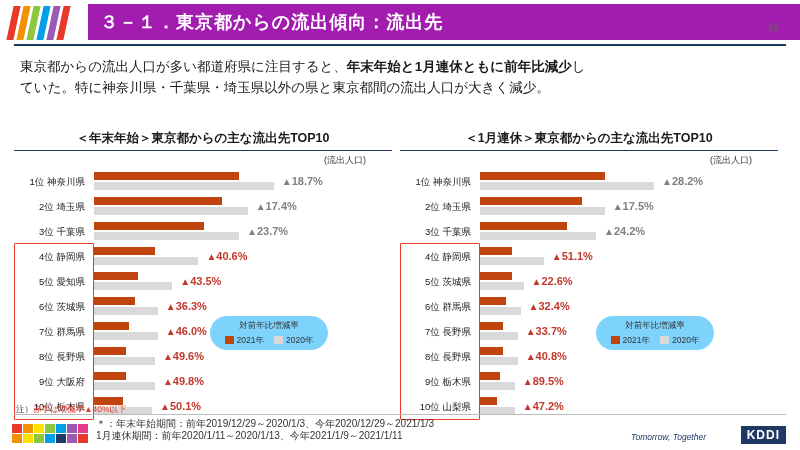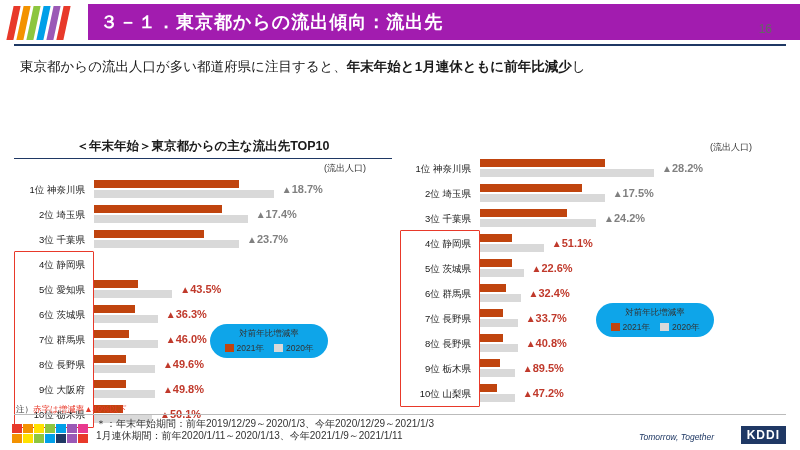--- a/index.html
+++ b/index.html
@@ -22,35 +22,35 @@
   .hdr-stripes i { display:block; width:7px; height:100%; }
   .title-box {
     position:absolute; left:88px; top:4px; width:716px; height:36px;
     background:#a21caf;
   }
   .title-box .title {
     color:#ffffff; font-size:18px; font-weight:bold;
     line-height:36px; padding-left:12px; letter-spacing:1px;
   }
   .page-no {
-    position:absolute; right:28px; top:22px;
-    font-size:12px; color:#666;
+    position:absolute; right:21px; top:22px;
+    font-size:10px; color:#666;
   }
   .hdr-rule {
     position:absolute; left:14px; top:44px; width:772px; height:2px;
     background:#1f3864;
   }
   
   .lead {
     position:absolute; left:20px; top:56px; width:760px;
     font-size:13.5px; line-height:21px; color:#1a1a1a;
   }
   .lead b { font-weight:bold; }
   
-  .panel { position:absolute; top:138px; width:378px; }
+  .panel { position:absolute; top:130px; width:378px; }
   .panel.left { left:14px; }
   .panel.right { left:400px; }
   .panel-title {
     font-size:12.5px; font-weight:bold; color:#1a1a1a;
     border-bottom:1.6px solid #1f3864;
     padding-bottom:3px; text-align:center;
   }
   .unit-label {
     font-size:9px; color:#333; text-align:right;
     margin-top:3px; padding-right:26px;
@@ -81,21 +81,21 @@
   .pct .tri { font-size:10px; }
   .pct.red { color:#c0392b; }
   .pct.gray { color:#808080; }
   
   .hi-box {
     position:absolute; border:1.6px solid #e8392a; border-radius:1px;
   }
   
   .legend {
     position:absolute; width:118px; height:34px;
-    background:#0ea5e9; border-radius:17px;
+    background:#7dd3fc; border-radius:17px;
     font-size:8.5px; color:#333;
     text-align:center; padding-top:4px; box-sizing:border-box;
   }
   .legend .lg-title { font-size:8.5px; margin-bottom:3px; }
   .legend .lg-items { display:flex; justify-content:center; gap:10px; align-items:center; }
   .legend .sw { display:inline-block; width:9px; height:8px; vertical-align:-1px; margin-right:3px; }
   .sw.c2021 { background:#c0440e; }
   .sw.c2020 { background:#d9d9d9; }
   
   .note-red {
@@ -109,21 +109,21 @@
   .footnotes {
     position:absolute; left:96px; top:418px; font-size:10px; color:#333; line-height:12px;
   }
   
   .bottom-squares {
     position:absolute; left:12px; top:424px; width:76px; height:20px;
     display:grid; grid-template-columns:repeat(7,10px); grid-template-rows:9px 9px; gap:1px;
   }
   .bottom-squares i { display:block; }
   .tagline {
-    position:absolute; right:86px; top:432px; font-size:8.5px;
+    position:absolute; right:94px; top:432px; font-size:8.5px;
     color:#1f3864; font-style:italic;
   }
   .kddi {
     position:absolute; right:14px; top:426px;
     background:#1f3864; color:#fff; font-weight:bold; font-size:12px;
     padding:2px 6px; letter-spacing:1px;
   }
 </style>
 </head>
 <body>
@@ -139,20 +139,21 @@
     </div>
   <div class="title-box">
     <div class="title">３－１．東京都からの流出傾向：流出先</div>
   </div>
 </div>
 <div class="page-no">16</div>
 <div class="hdr-rule"></div>
 
 <div class="lead">
   <span>東京都からの流出人口が多い都道府県に注目すると、</span><b>年末年始と1月連休ともに前年比減少</b><span>し</span><br>
+  <span>ていた。特に神奈川県・千葉県・埼玉県以外の県と東京都間の流出人口が大きく減少。</span>
 </div>
 
 <div class="panel left">
   <div class="panel-title">＜年末年始＞東京都からの主な流出先TOP10</div>
   <div class="unit-label">(流出人口)</div>
   <div class="rows" id="rows-0">
       <div class="row">
         <div class="rank">1位 神奈川県</div>
         <div class="bars">
           <div class="bar y2021" style="width: 145px;"></div>
@@ -171,20 +172,25 @@
       <div class="row">
         <div class="rank">3位 千葉県</div>
         <div class="bars">
           <div class="bar y2021" style="width: 110.2px;"></div>
           <div class="bar y2020" style="width: 145px;"></div>
           <div class="pct gray" style="left: 153px;"><span class="tri">▲</span><span>23.7%</span></div>
         </div>
       </div>
       <div class="row">
         <div class="rank">4位 静岡県</div>
+        <div class="bars">
+          <div class="bar y2021" style="width: 60.9px;"></div>
+          <div class="bar y2020" style="width: 104.4px;"></div>
+          <div class="pct red" style="left: 112.4px;"><span class="tri">▲</span><span>40.6%</span></div>
+        </div>
       </div>
       <div class="row">
         <div class="rank">5位 愛知県</div>
         <div class="bars">
           <div class="bar y2021" style="width: 43.5px;"></div>
           <div class="bar y2020" style="width: 78.3px;"></div>
           <div class="pct red" style="left: 86.3px;"><span class="tri">▲</span><span>43.5%</span></div>
         </div>
       </div>
       <div class="row">
@@ -232,20 +238,21 @@
         <div class="lg-title">対前年比増減率</div>
         <div class="lg-items">
           <span><i class="sw c2021"></i>2021年</span>
           <span><i class="sw c2020"></i>2020年</span>
         </div>
       </div>
     </div>
 </div>
 
 <div class="panel right">
+  <div class="panel-title">＜1月連休＞東京都からの主な流出先TOP10</div>
   <div class="unit-label">(流出人口)</div>
   <div class="rows" id="rows-1">
       <div class="row">
         <div class="rank">1位 神奈川県</div>
         <div class="bars">
           <div class="bar y2021" style="width: 124.7px;"></div>
           <div class="bar y2020" style="width: 174px;"></div>
           <div class="pct gray" style="left: 182px;"><span class="tri">▲</span><span>28.2%</span></div>
         </div>
       </div>

